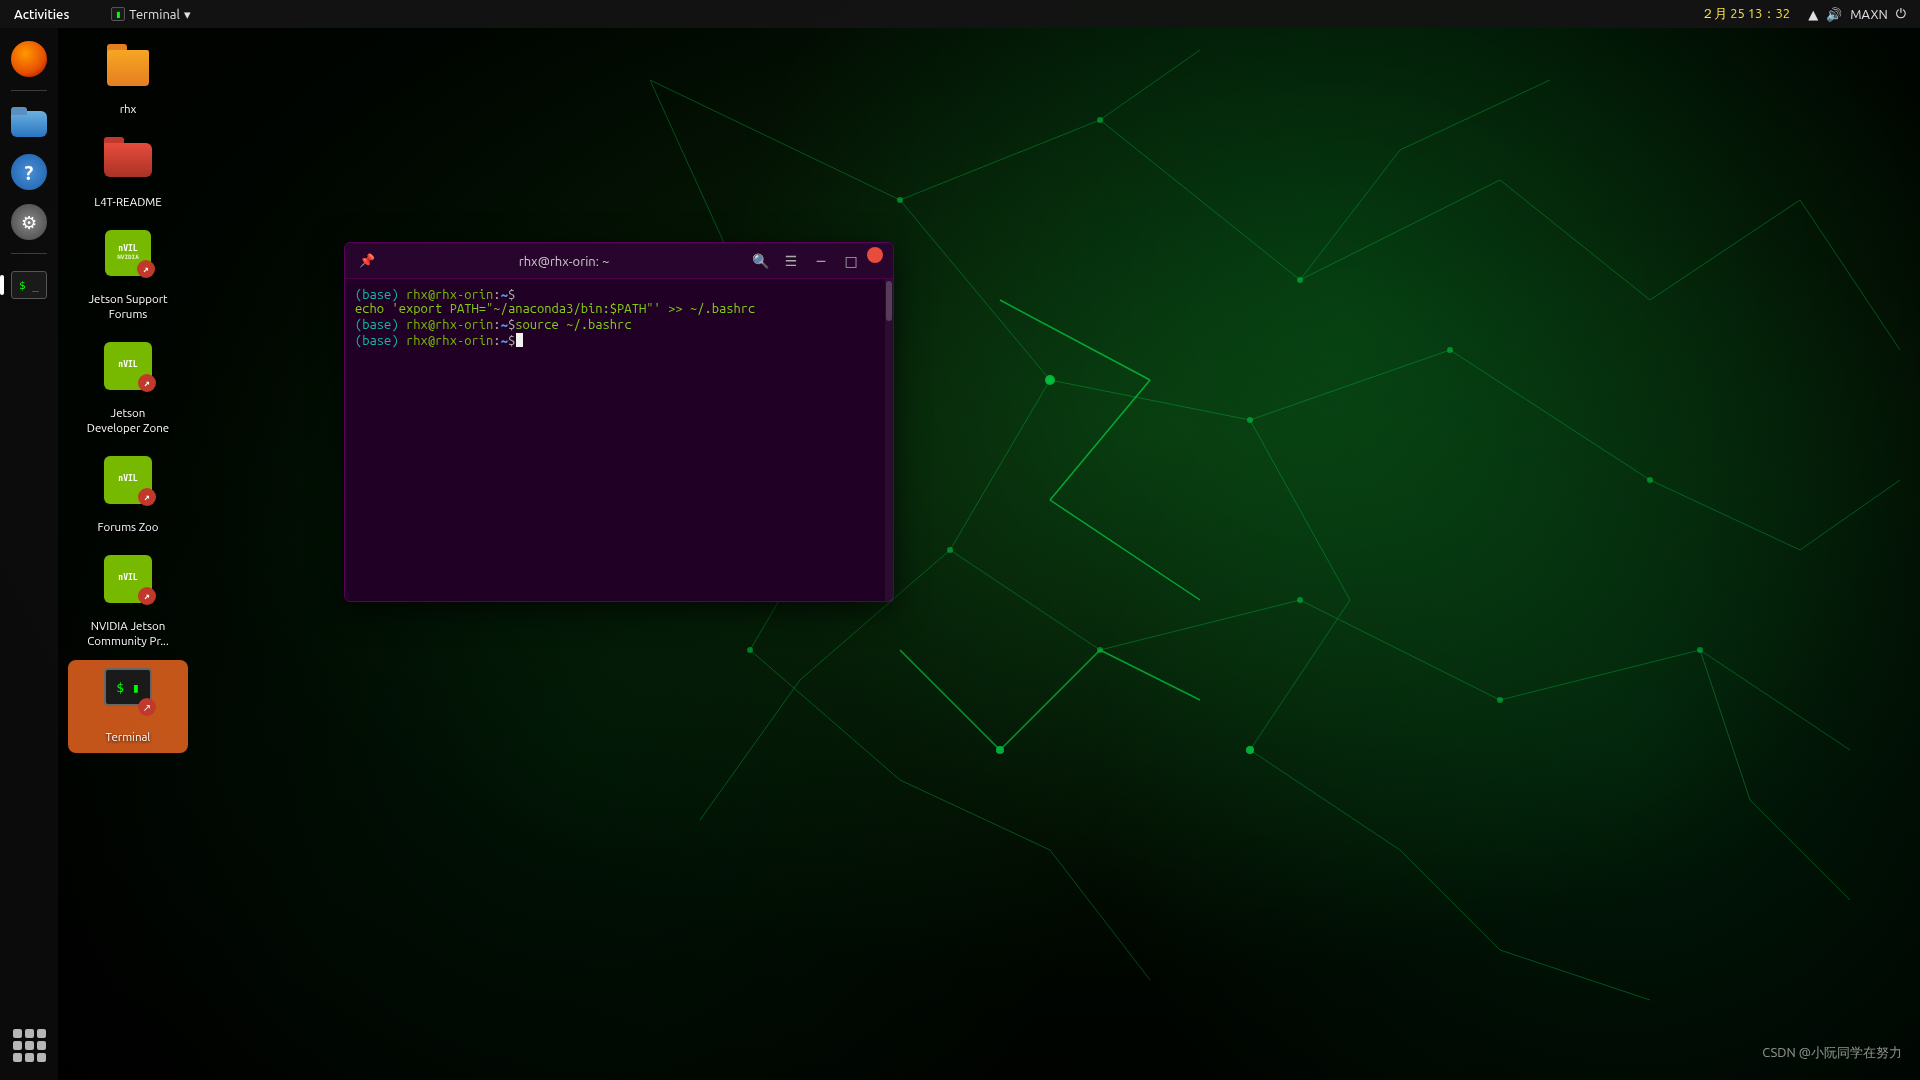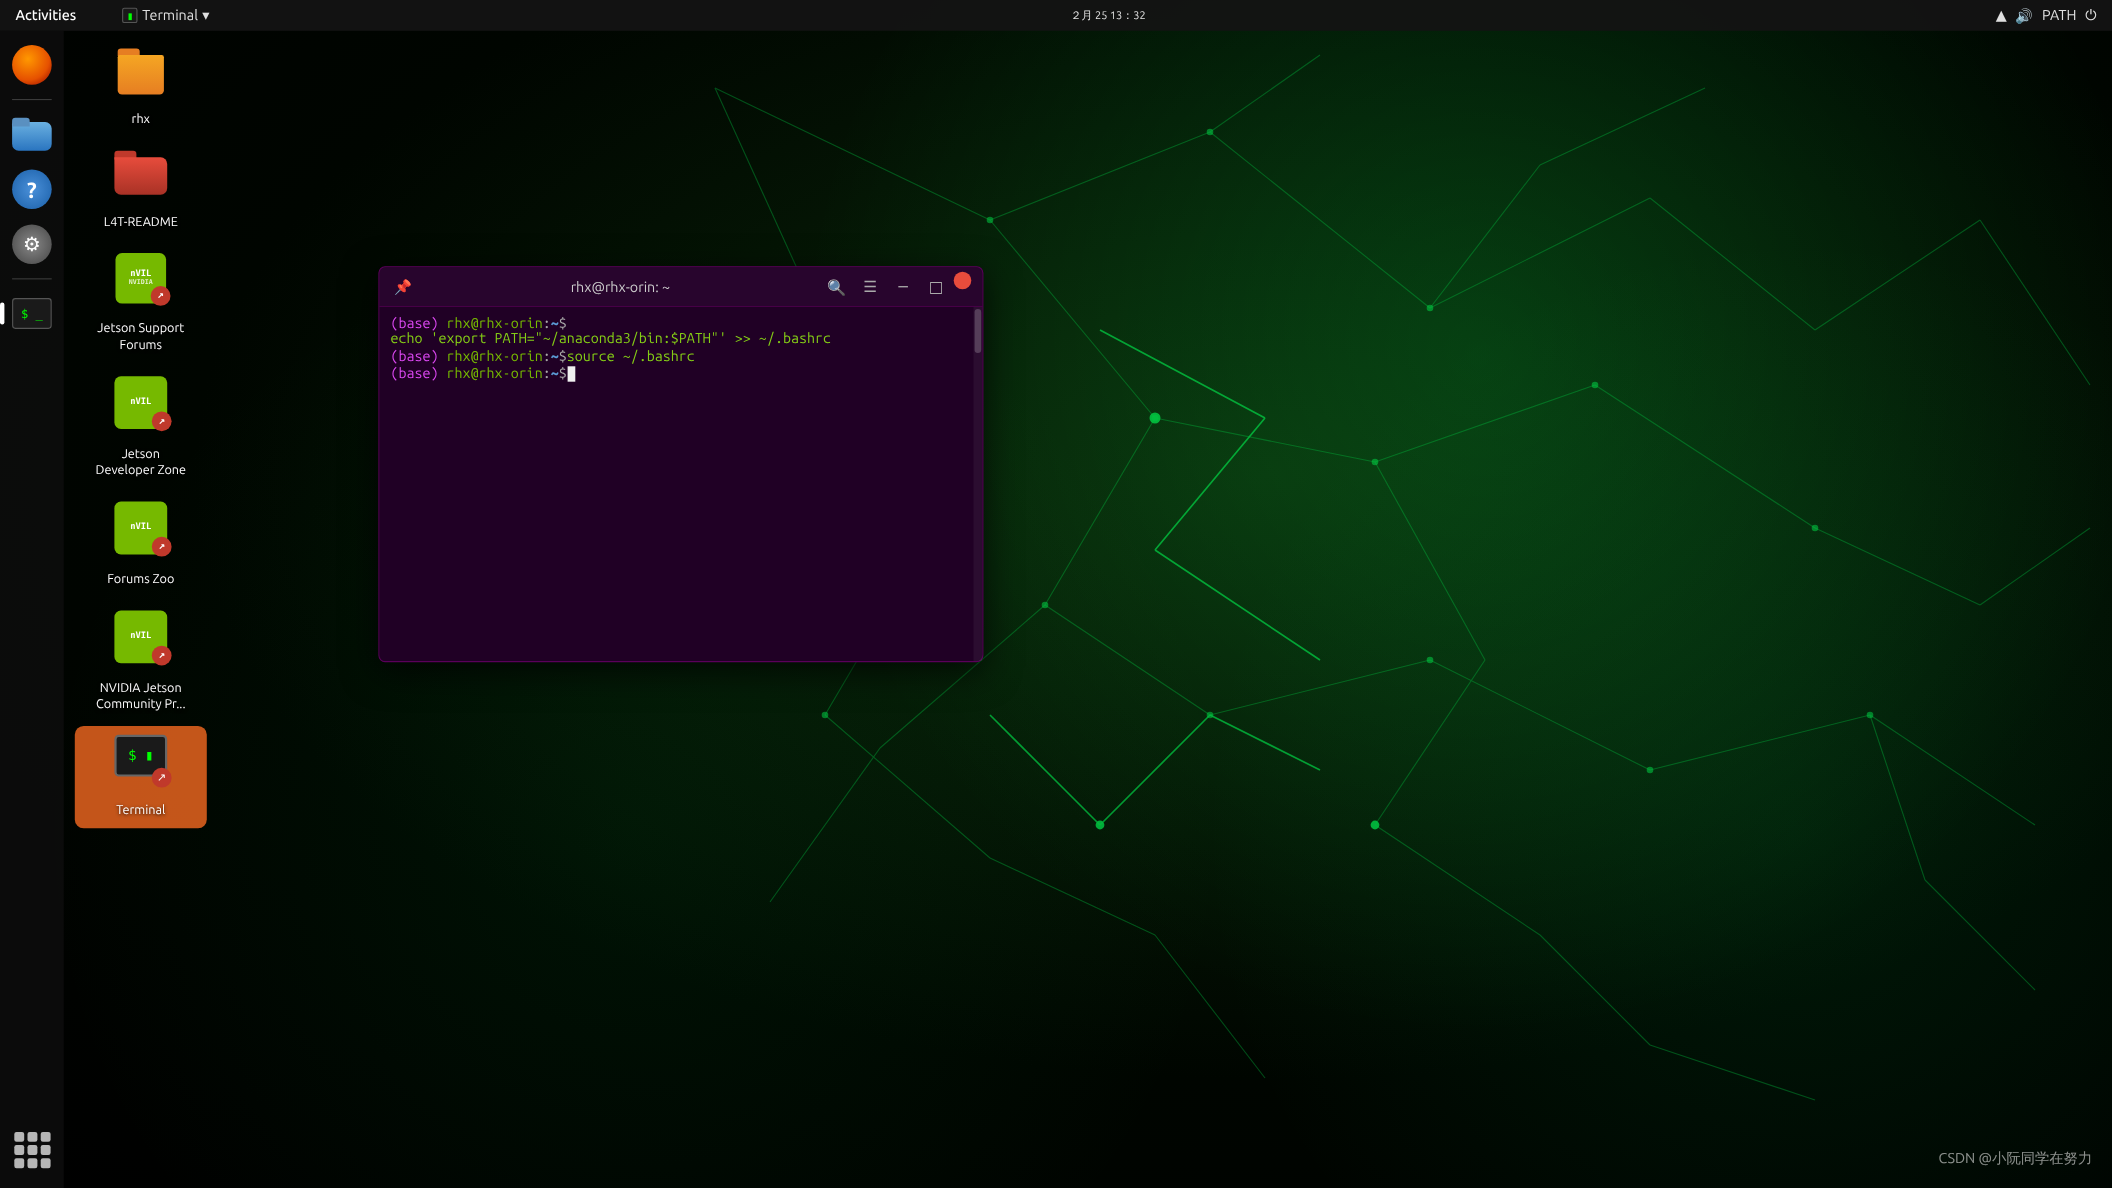--- a/index.html
+++ b/index.html
@@ -80,23 +80,23 @@
       border-radius: 2px;
       display: flex;
       align-items: center;
       justify-content: center;
       font-size: 8px;
       color: #0f0;
     }
 
     #topbar-center {
       flex: 1;
-      text-align: center;
-      font-size: 10px;
-      color: #e5e5e5;
+      text-align: right;
+      font-size: 13px;
+      color: #fde047;
     }
 
     #topbar-right {
       display: flex;
       align-items: center;
       gap: 8px;
       padding-right: 14px;
       font-size: 13px;
     }
 
@@ -350,21 +350,21 @@
     }
 
     .term-line {
       display: flex;
       align-items: flex-start;
       margin-bottom: 2px;
       flex-wrap: wrap;
     }
 
     .term-base {
-      color: #d946ef;
+      color: #14b8a6;
       white-space: pre;
       text-align: center;
     }
 
     .term-user {
       color: #76b900;
       font-weight: normal;
     }
 
     .term-colon { color: #aaa; }
@@ -569,21 +569,21 @@
     <div id="topbar-activities">Activities</div>
     <div id="topbar-terminal">
       <div class="terminal-icon-small">▮</div>
       <span>Terminal</span>
       <span>▾</span>
     </div>
     <div id="topbar-center">２月 25  13：32</div>
     <div id="topbar-right">
       <span>▲</span>
       <span>🔊</span>
-      <span>PATH</span>
+      <span>MAXN</span>
       <span>⏻</span>
     </div>
   </div>
 
   <div id="dock">
 
     <div class="dock-item dock-firefox">
       <div class="firefox-icon"></div>
     </div>
 

